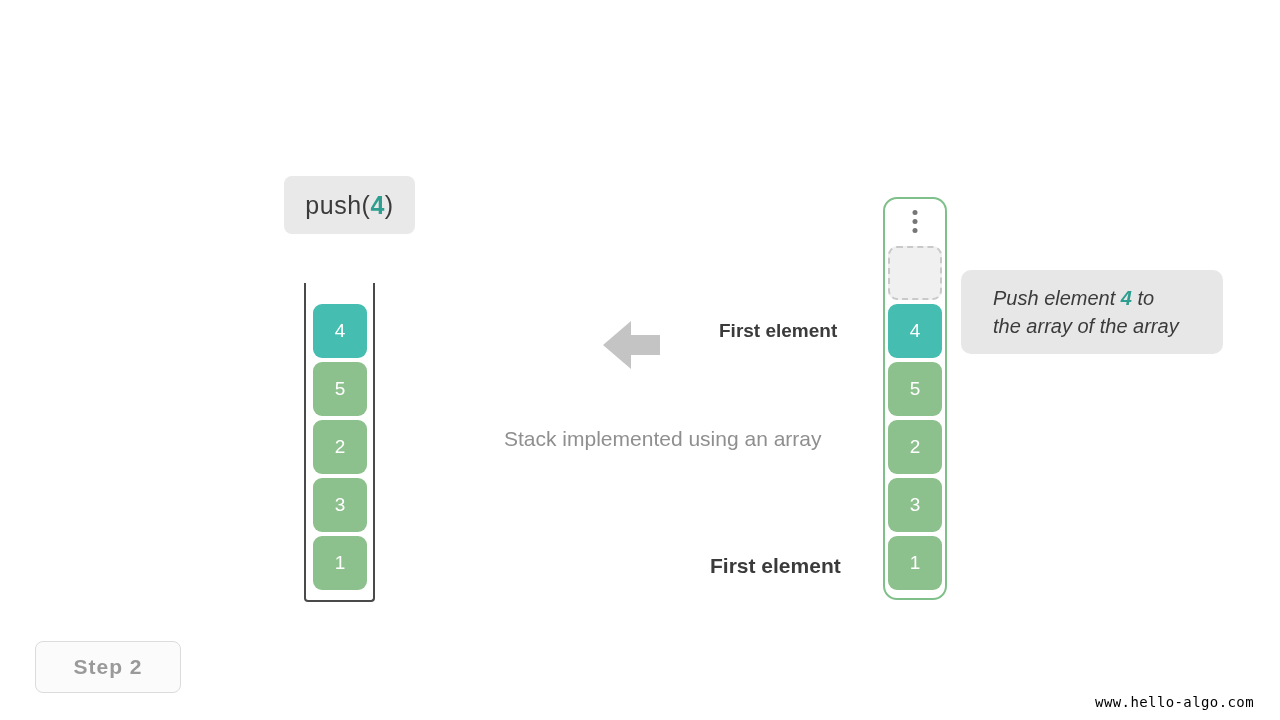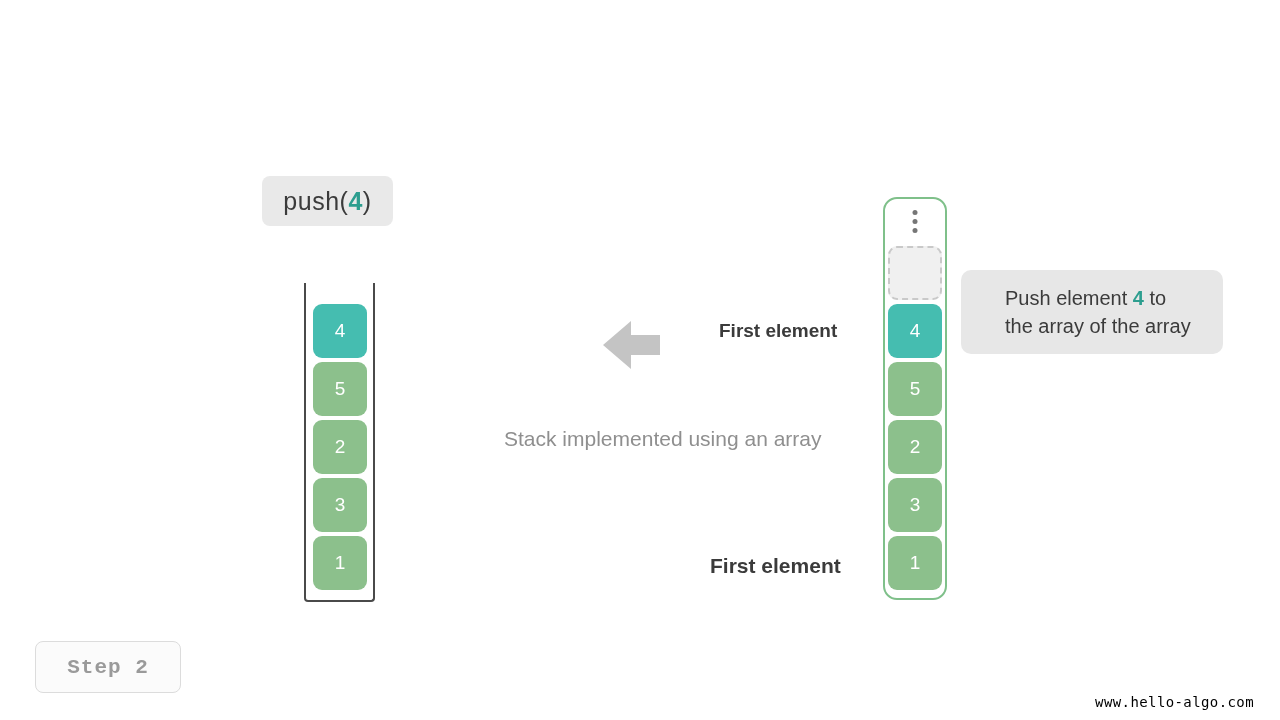--- a/index.html
+++ b/index.html
@@ -12,24 +12,24 @@
     height: 720px;
     position: relative;
     overflow: hidden;
     font-family: "Liberation Sans", sans-serif;
     -webkit-font-smoothing: antialiased;
   }
 
   
   .op-label {
     position: absolute;
-    left: 262px;
+    left: 284px;
     top: 176px;
     width: 131px;
-    height: 50px;
+    height: 58px;
     background: #e9e9e9;
     border-radius: 8px;
     display: flex;
     align-items: center;
     justify-content: center;
     font-size: 25px;
     color: #3b3b3b;
     letter-spacing: 0.5px;
   }
   .op-label .op-arg {
@@ -167,44 +167,45 @@
   
   .bubble {
     position: absolute;
     left: 961px;
     top: 270px;
     width: 262px;
     height: 84px;
     background: #e7e7e7;
     border-radius: 10px;
     box-sizing: border-box;
-    padding: 14px 22px 0 44px;
+    padding: 14px 22px 0 32px;
     font-size: 20px;
     line-height: 28px;
     color: #3b3b3b;
+    font-style: italic;
   }
   .bubble .hl {
     color: #2d9e8f;
     font-weight: 700;
   }
 
   
   .step-badge {
     position: absolute;
     left: 35px;
     top: 641px;
     width: 146px;
     height: 52px;
     border: 1px solid #dcdcdc;
     border-radius: 8px;
     background: #fbfbfb;
     display: flex;
     align-items: center;
     justify-content: center;
-    font-family: Liberation Mono, monospace;
+    font-family: Liberation Sans, sans-serif;
     font-size: 21px;
     font-weight: 700;
     letter-spacing: 1px;
     color: #9a9a9a;
     box-sizing: border-box;
   }
 
   
   .watermark {
     position: absolute;

